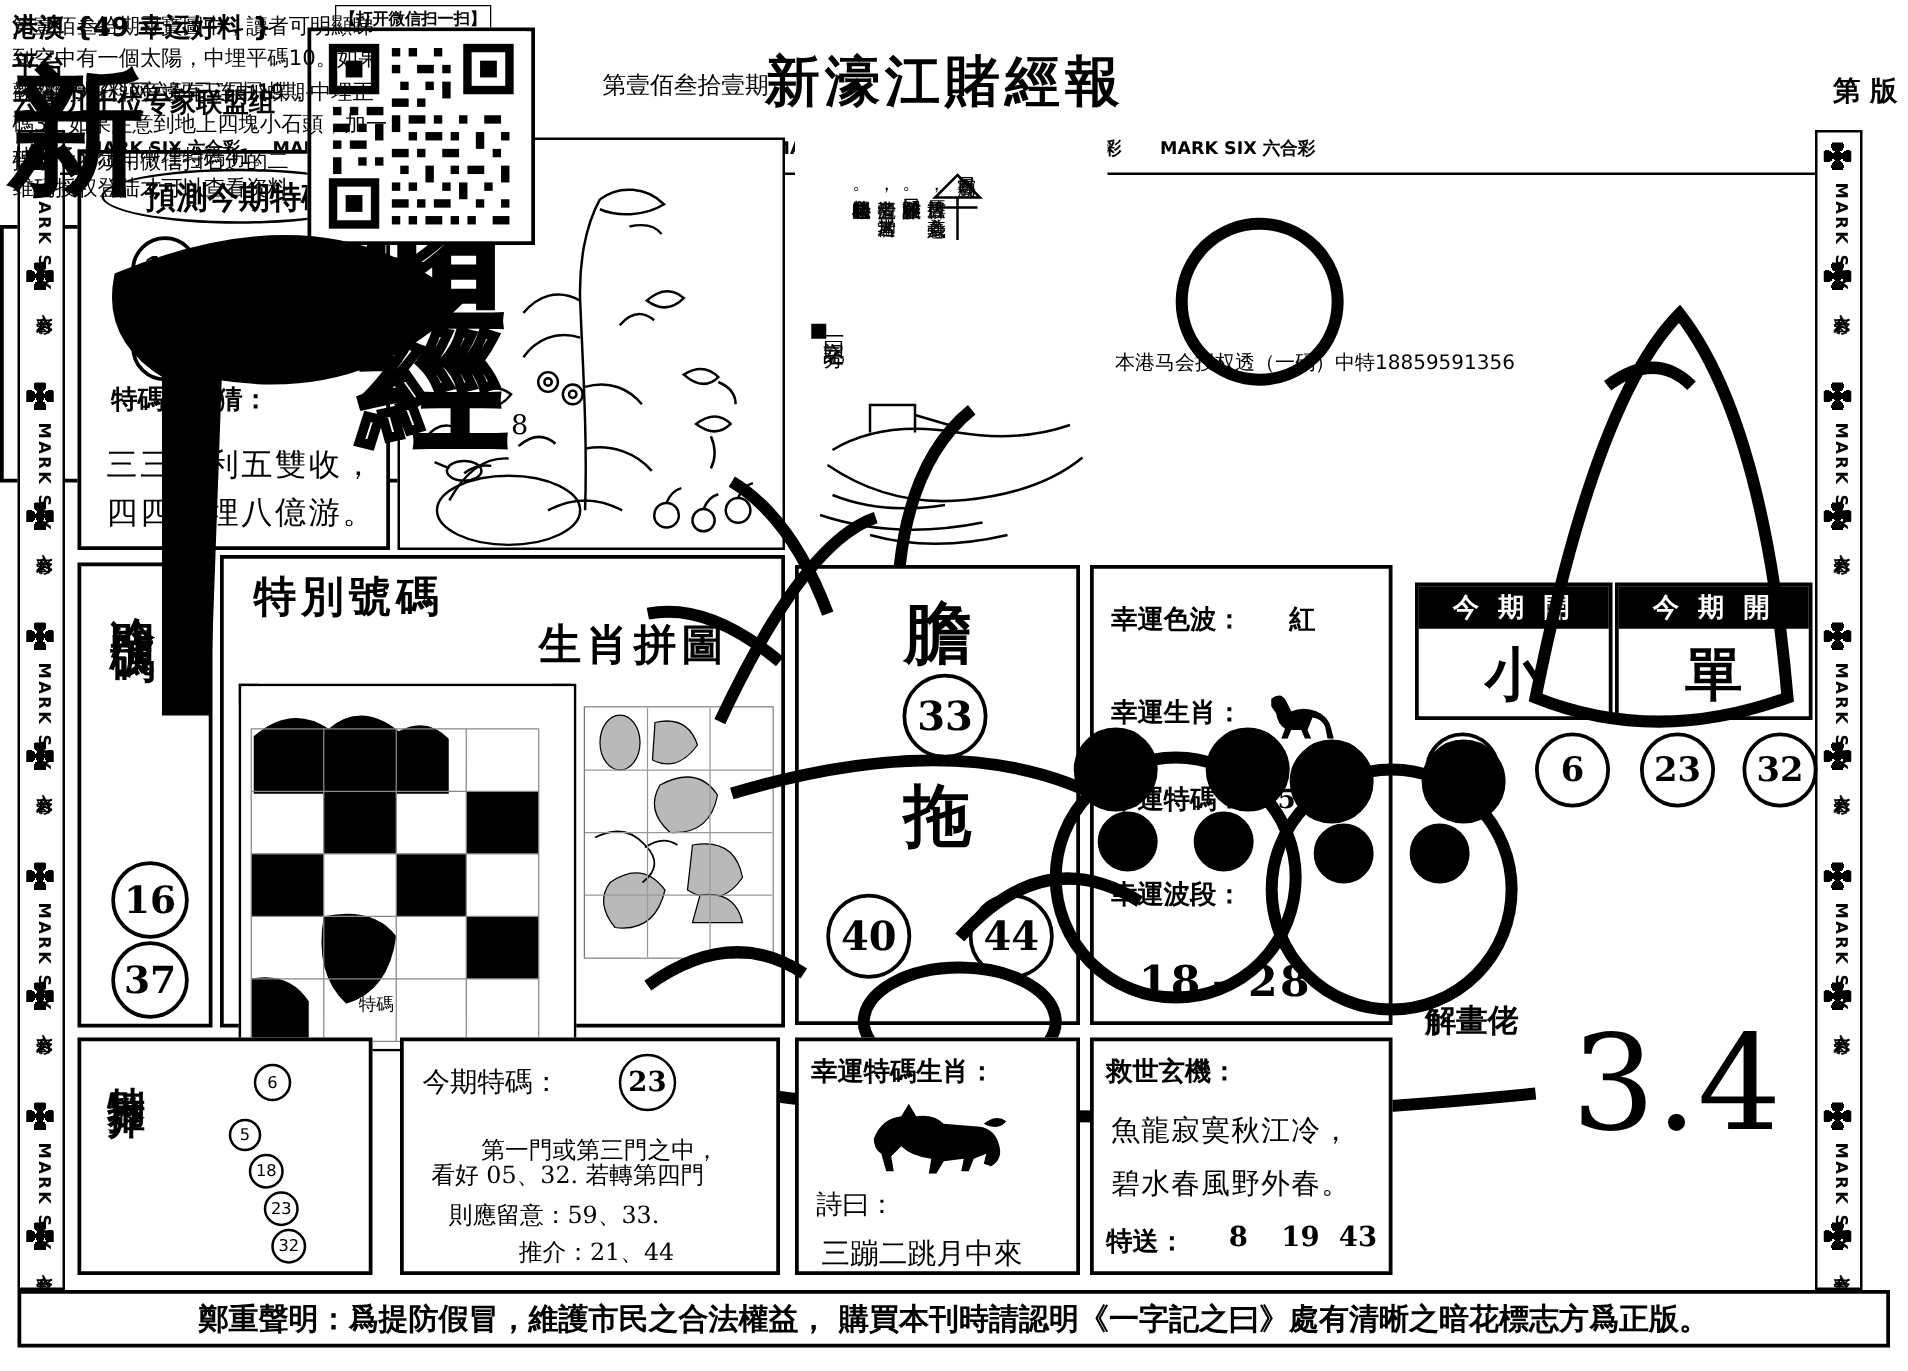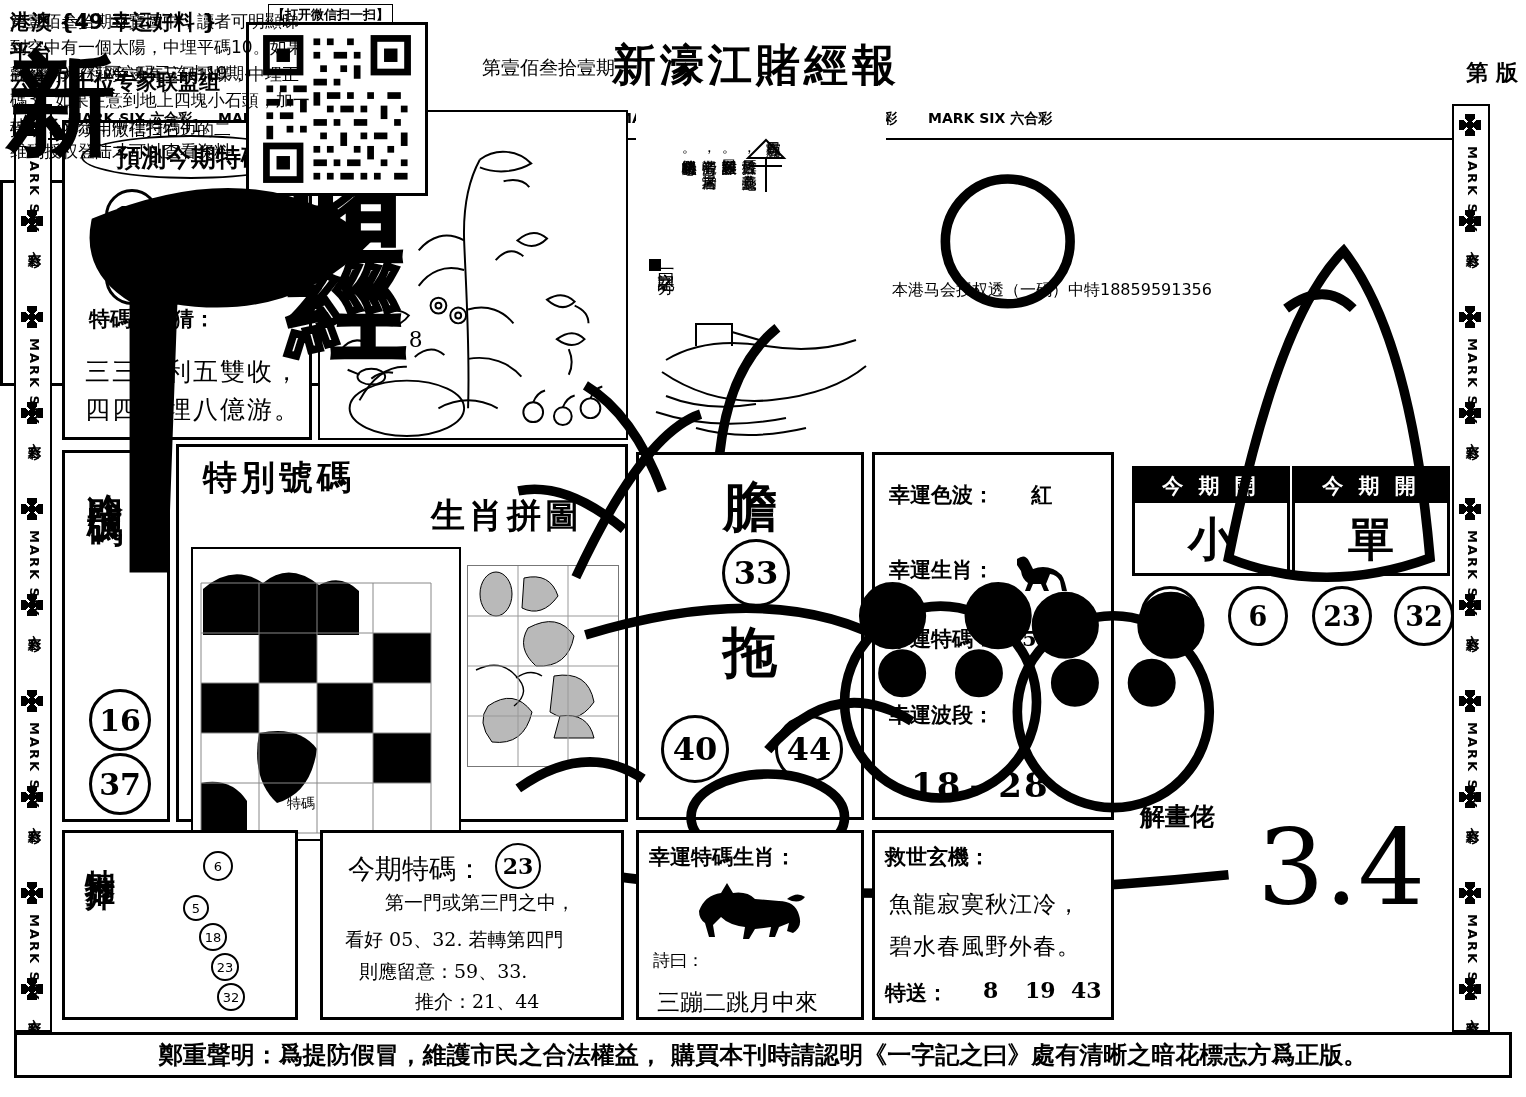--- a/index.html
+++ b/index.html
@@ -171,21 +171,21 @@
     font-family:"DejaVu Serif","Liberation Serif",serif;letter-spacing:4px;}
   .tj-ball{position:absolute;border:2px solid #000;border-radius:50%;display:flex;align-items:center;justify-content:center;font-size:13px;}
 
   #p-tema{left:320px;top:830px;width:304px;height:190px;}
   .tema-line{position:absolute;font-size:19px;font-family:"DejaVu Serif","Liberation Serif",serif;}
   .tema-ball{position:absolute;width:42px;height:42px;font-size:22px;border-width:2px;}
 
   #p-zodiac{left:636px;top:830px;width:228px;height:190px;padding-left:15px;}
   .z-title{position:absolute;left:10px;top:10px;font-size:21px;font-weight:bold;
     font-family:"DejaVu Serif","Liberation Serif",serif;}
-  .z-line{position:absolute;font-size:17px;font-family:"DejaVu Serif","Liberation Serif",serif;}
+  .z-line{position:absolute;font-size:21px;font-family:"DejaVu Serif","Liberation Serif",serif;}
 
   #p-xuanji{left:872px;top:830px;width:242px;height:190px;}
   .x-title{position:absolute;left:10px;top:10px;font-size:21px;font-weight:bold;
     font-family:"DejaVu Serif","Liberation Serif",serif;}
   .x-poem{position:absolute;left:14px;font-size:23px;font-family:"DejaVu Serif","Liberation Serif",serif;letter-spacing:1px;}
   .x-send{position:absolute;left:10px;top:146px;font-size:21px;font-weight:bold;
     font-family:"DejaVu Serif","Liberation Serif",serif;}
   .x-num{position:absolute;top:144px;font-size:22px;font-weight:bold;font-family:"DejaVu Serif","Liberation Serif",serif;}
 
   #p-explain{left:1132px;top:838px;width:318px;height:186px;}
@@ -561,23 +561,23 @@
   <div class="box" id="p-tuijie">
     <div class="tuijie-title">特別推介</div>
     <div class="tj-ball" style="left:138px;top:18px;width:26px;height:26px;">6</div>
     <div class="tj-ball" style="left:118px;top:62px;width:22px;height:22px;">5</div>
     <div class="tj-ball" style="left:134px;top:90px;width:24px;height:24px;">18</div>
     <div class="tj-ball" style="left:146px;top:120px;width:24px;height:24px;">23</div>
     <div class="tj-ball" style="left:152px;top:150px;width:24px;height:24px;">32</div>
   </div>
 
   <div class="box" id="p-tema">
-    <div class="tema-line" style="left:25px;top:18px;font-size:27px">今期特碼：</div>
+    <div class="tema-line" style="left:15px;top:18px;font-size:22px">今期特碼：</div>
     <div class="ball tema-ball" style="left:172px;top:10px">23</div>
-    <div class="tema-line" style="left:62px;top:57px">第一門或第三門之中，</div>
+    <div class="tema-line" style="left:62px;top:74px">第一門或第三門之中，</div>
     <div class="tema-line" style="left:22px;top:94px">看好  05、32. 若轉第四門</div>
     <div class="tema-line" style="left:36px;top:126px">則應留意：59、33.</div>
     <div class="tema-line" style="left:92px;top:156px">推介：21、44</div>
   </div>
 
   <div class="box" id="p-zodiac">
     <div class="z-title">幸運特碼生肖：</div>
     <svg style="position:absolute;left:52px;top:42px" width="130" height="64" viewBox="0 0 130 64">
       <g fill="#000">
         <path d="M8 36 q6 -16 22 -18 l6 -10 l6 10 q14 -2 22 6 l24 2 q16 0 20 14 q4 12 -6 18 l-6 -2 l2 -8 l-10 4 l-4 10 l-6 0 l2 -10 l-16 2 l-6 10 l-6 0 l2 -12 q-16 -2 -24 -10 l-8 8 l2 12 l-6 0 l-4 -14 q-6 -4 -6 -12z"></path>

